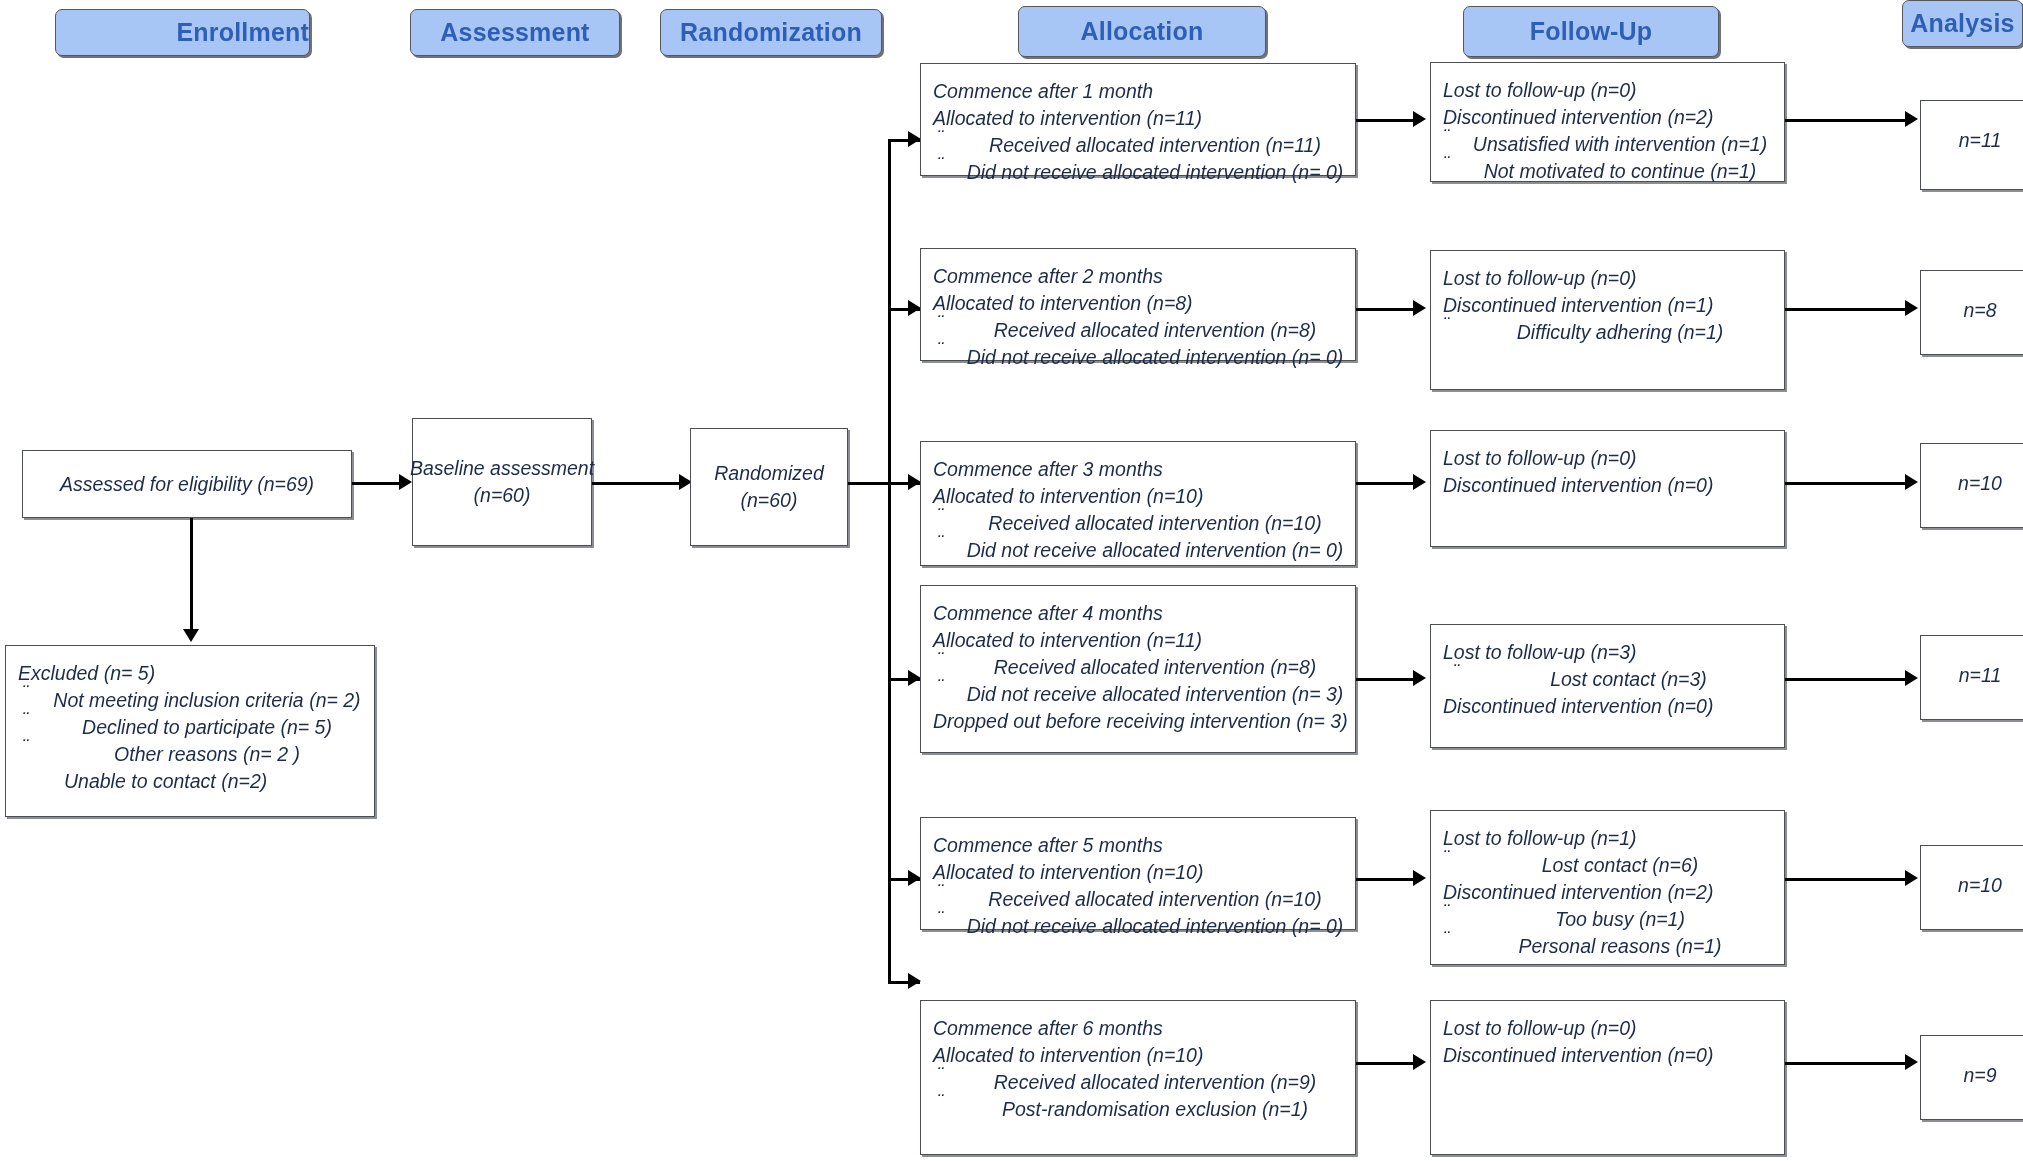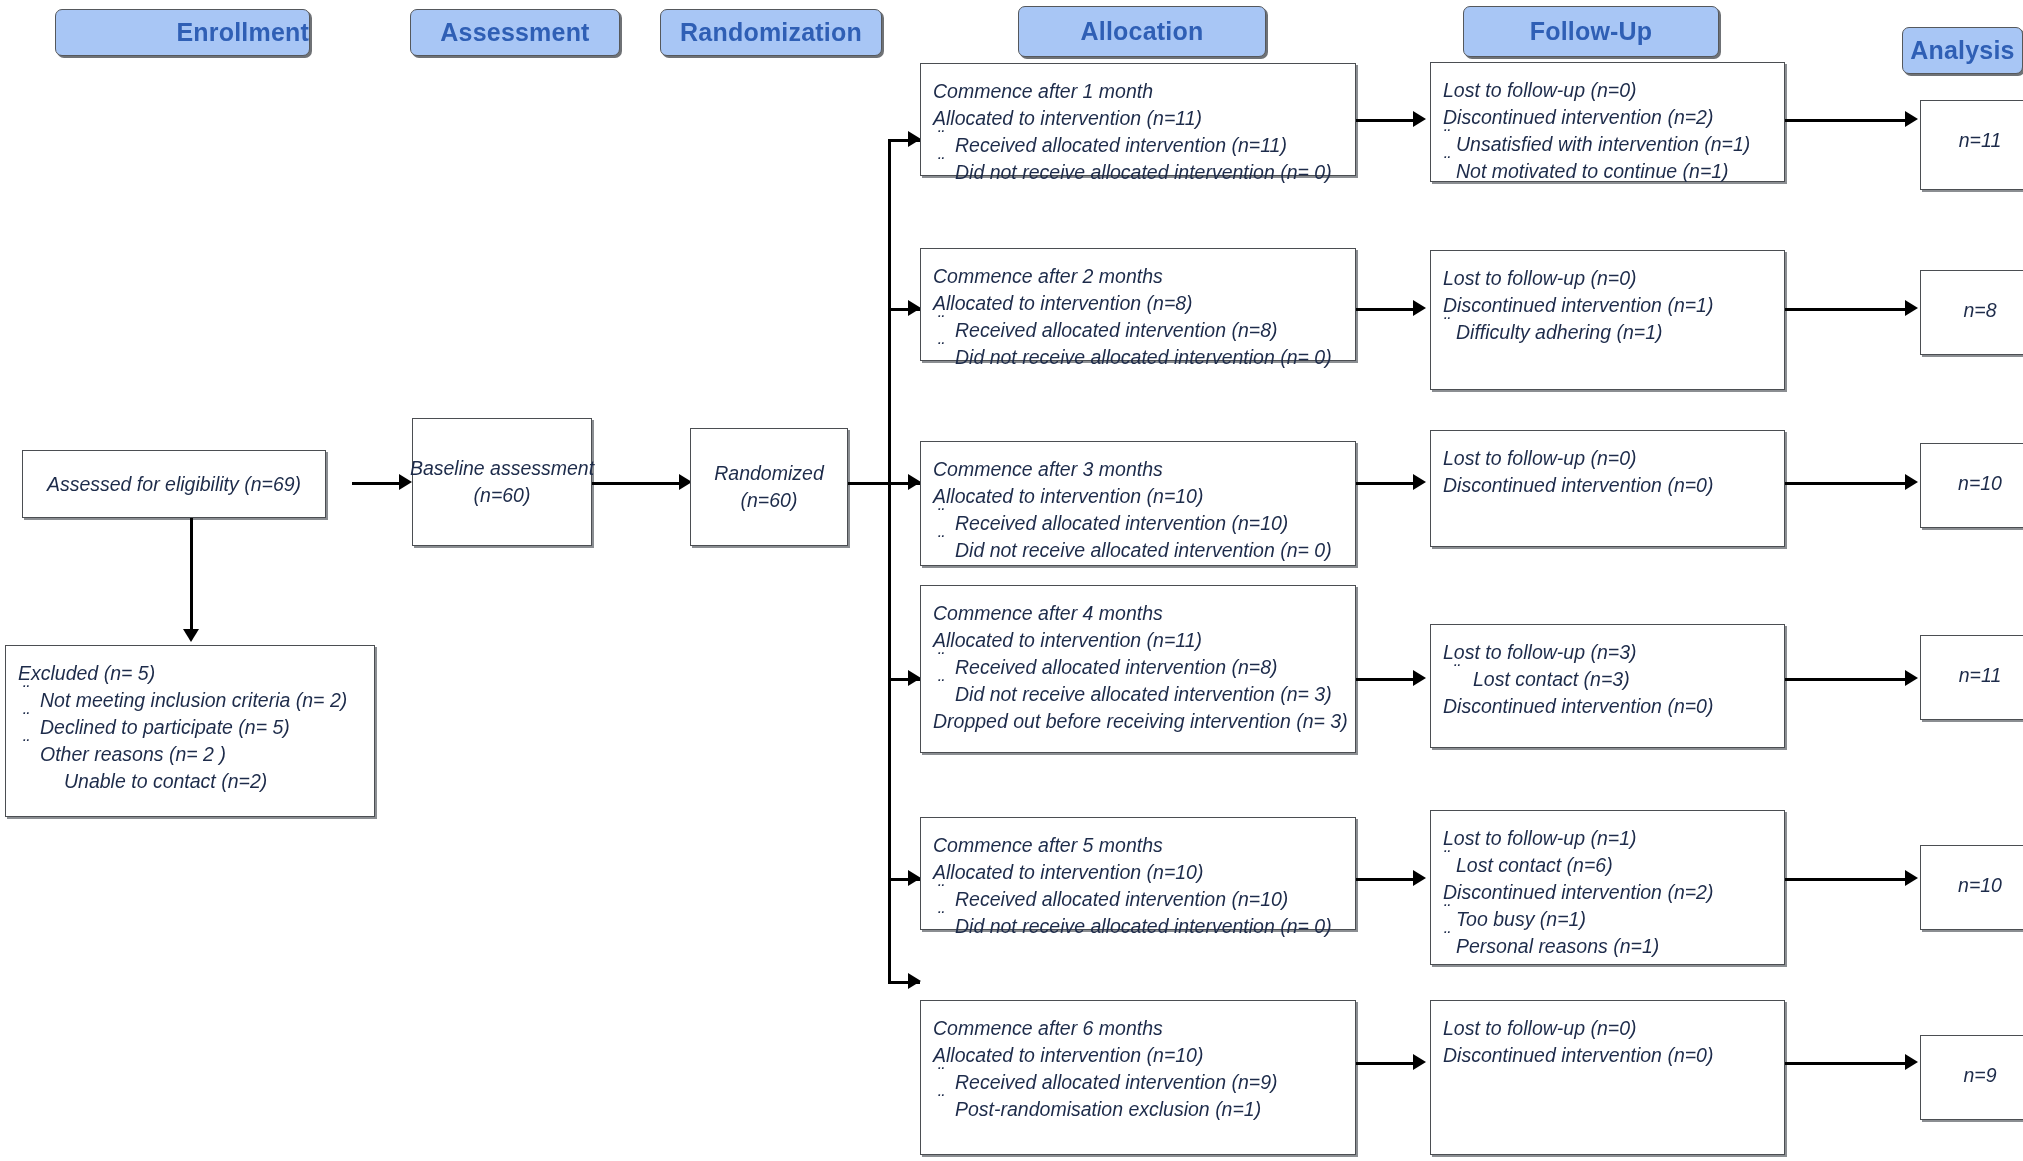--- a/index.html
+++ b/index.html
@@ -43,21 +43,21 @@
   .box.ctr{display:flex;align-items:center;justify-content:center;text-align:center;}
   .box.ctr .pad{padding:0 8px;}
   .box.topctr{text-align:center;}
   .box.topctr .pad{padding:26px 6px 0 6px;}
 
   .ln{white-space:nowrap;}
   .ln.wrap{white-space:normal;}
   .blank{height:27px;}
 
   
-  .bul{position:relative;padding-left:22px;display:block;}
+  .bul{position:relative;padding-left:22px;display:block;text-align:center;}
   .bul::before{
     content:"\00A8";
     position:absolute;left:4px;top:-9px;
     font-size:19px;color:#1d2b4a;
   }
   .bul.tight{padding-left:13px;}
   .bul.tight::before{left:0px;}
   .bul.wide{padding-left:30px;}
   .bul.wide::before{left:10px;}
   .indent{display:block;padding-left:46px;}
@@ -91,25 +91,25 @@
   </div>
   <div class="stage" style="left:660px;top:9px;width:222px;height:47px;">
     <span>Randomization</span>
   </div>
   <div class="stage" style="left:1018px;top:6px;width:248px;height:51px;">
     <span>Allocation</span>
   </div>
   <div class="stage" style="left:1463px;top:6px;width:256px;height:51px;">
     <span>Follow-Up</span>
   </div>
-  <div class="stage" style="left:1902px;top:27px;width:121px;height:47px;">
+  <div class="stage" style="left:1902px;top:0;width:121px;height:47px;">
     <span>Analysis</span>
   </div>
 
-  <div class="box ctr" style="left:22px;top:450px;width:304px;height:68px;">
+  <div class="box ctr" style="left:22px;top:450px;width:330px;height:68px;">
     <div class="pad"><span class="ln">Assessed for eligibility (n=69)</span></div>
   </div>
 
   <div class="box" style="left:5px;top:645px;width:370px;height:172px;">
     <div class="pad">
       <span class="ln">Excluded  (n= 5)</span>
       <span class="ln bul">Not meeting inclusion criteria (n= 2)</span>
       <span class="ln bul">Declined to participate (n= 5)</span>
       <span class="ln bul">Other reasons (n= 2 )</span>
       <span class="ln indent">Unable to contact (n=2)</span>

